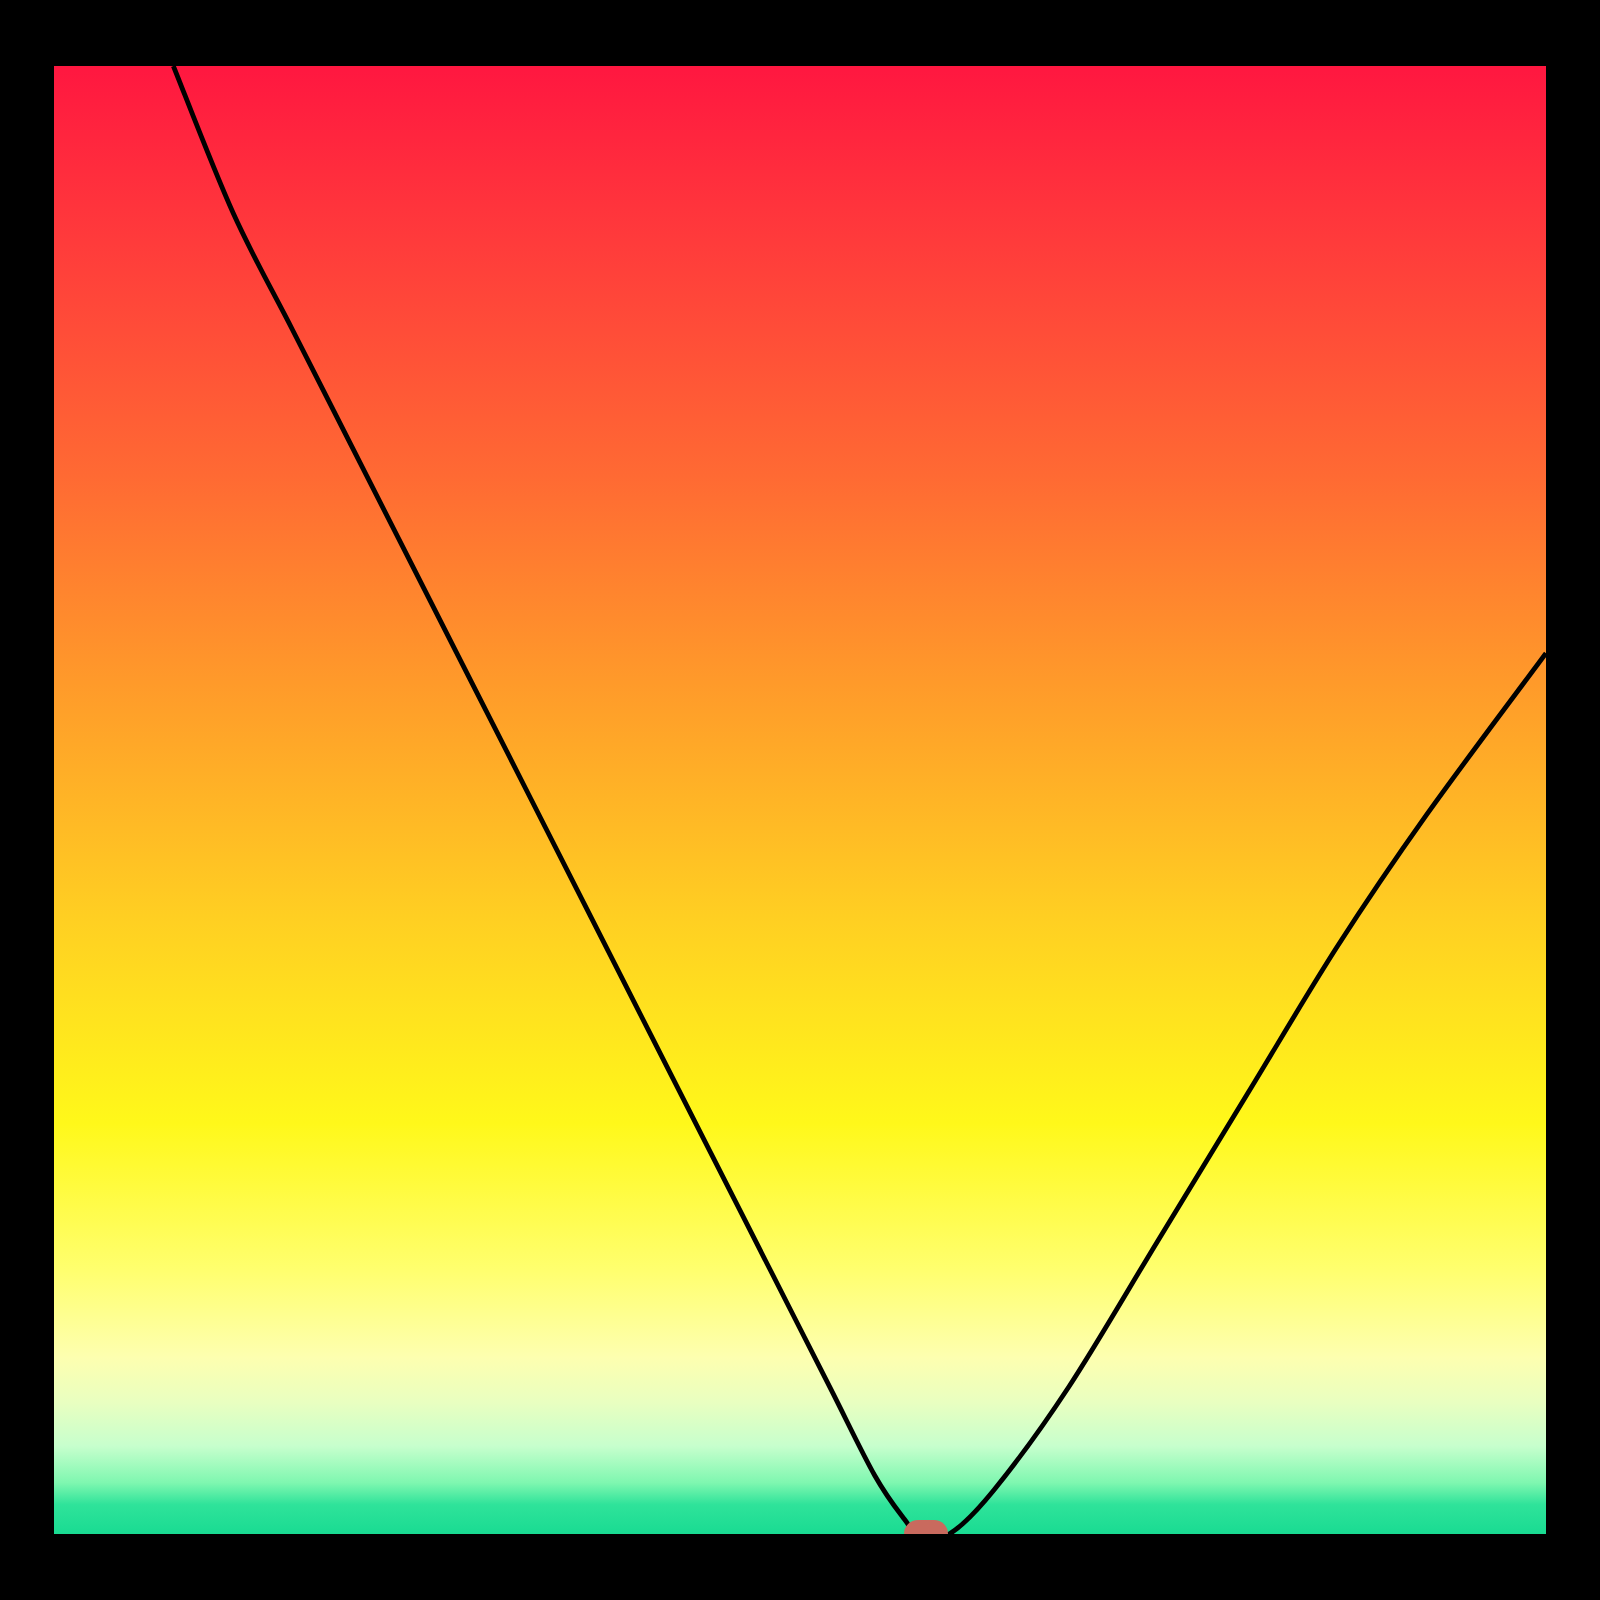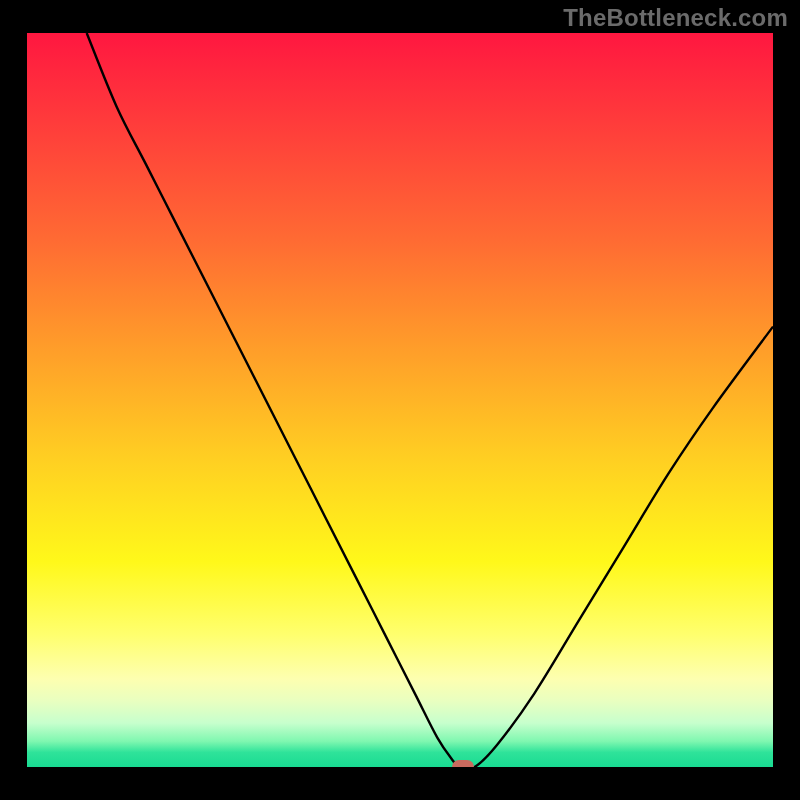--- a/index.html
+++ b/index.html
@@ -72,21 +72,20 @@
     height: 14px;
     border-radius: 7px;
     background: #c96a5e;
     transform: translate(-50%, -50%);
   }
 </style>
 </head>
 <body>
 
 <div class="frame">
-  <div class="watermark">TheBottleneck.com</div>
 
   <div class="plot">
     <div class="gradient-bg"></div>
 
     <svg class="curve" viewBox="0 0 746 734" preserveAspectRatio="none">
       <path id="curve-path" d="M 59.68 0 C 64.65333333333334 12.233333333333329, 79.57333333333332 51.37999999999998, 89.52 73.39999999999998 C 99.46666666666667 95.41999999999997, 109.41333333333333 112.54666666666667, 119.36 132.12 C 129.30666666666667 151.69333333333336, 139.25333333333336 171.2666666666667, 149.20000000000002 190.84000000000003 C 159.14666666666668 210.41333333333336, 169.09333333333333 229.98666666666668, 179.04 249.56 C 188.98666666666665 269.1333333333333, 198.93333333333337 288.7066666666667, 208.88000000000002 308.28000000000003 C 218.82666666666668 327.85333333333335, 228.77333333333334 347.4266666666667, 238.72 367 C 248.66666666666666 386.5733333333333, 258.61333333333334 406.1466666666667, 268.56 425.72 C 278.50666666666666 445.29333333333335, 288.4533333333334 464.8666666666666, 298.40000000000003 484.43999999999994 C 308.3466666666667 504.01333333333326, 318.29333333333335 523.5866666666666, 328.24 543.16 C 338.18666666666667 562.7333333333333, 348.1333333333333 582.3066666666666, 358.08 601.88 C 368.02666666666664 621.4533333333334, 379.2166666666667 643.4733333333334, 387.92 660.6 C 396.62333333333333 677.7266666666667, 404.08333333333337 693.63, 410.3 704.64 C 416.51666666666665 715.65, 421.49 721.7666666666667, 425.21999999999997 726.66 C 428.94999999999993 731.5533333333333, 428.94999999999993 732.7766666666666, 432.67999999999995 734 C 436.40999999999997 735.2233333333334, 441.38333333333327 737.67, 447.59999999999997 734 C 453.81666666666666 730.33, 460.03333333333336 724.2133333333334, 469.98 711.98 C 479.9266666666667 699.7466666666667, 493.60333333333335 681.3966666666666, 507.28000000000003 660.6 C 520.9566666666667 639.8033333333334, 537.12 611.6666666666667, 552.04 587.2 C 566.9599999999999 562.7333333333333, 581.8800000000001 538.2666666666667, 596.8000000000001 513.8 C 611.72 489.33333333333326, 626.64 463.6433333333333, 641.56 440.4 C 656.4799999999999 417.15666666666664, 668.9133333333334 398.8066666666667, 686.32 374.34000000000003 C 703.7266666666667 349.8733333333334, 736.0533333333333 307.0566666666667, 746 293.6"></path>
     </svg>
 
     <div id="marker" class="marker" style="left: 436.41px; top: 734px; background: rgb(201, 106, 94);"></div>
   </div>

